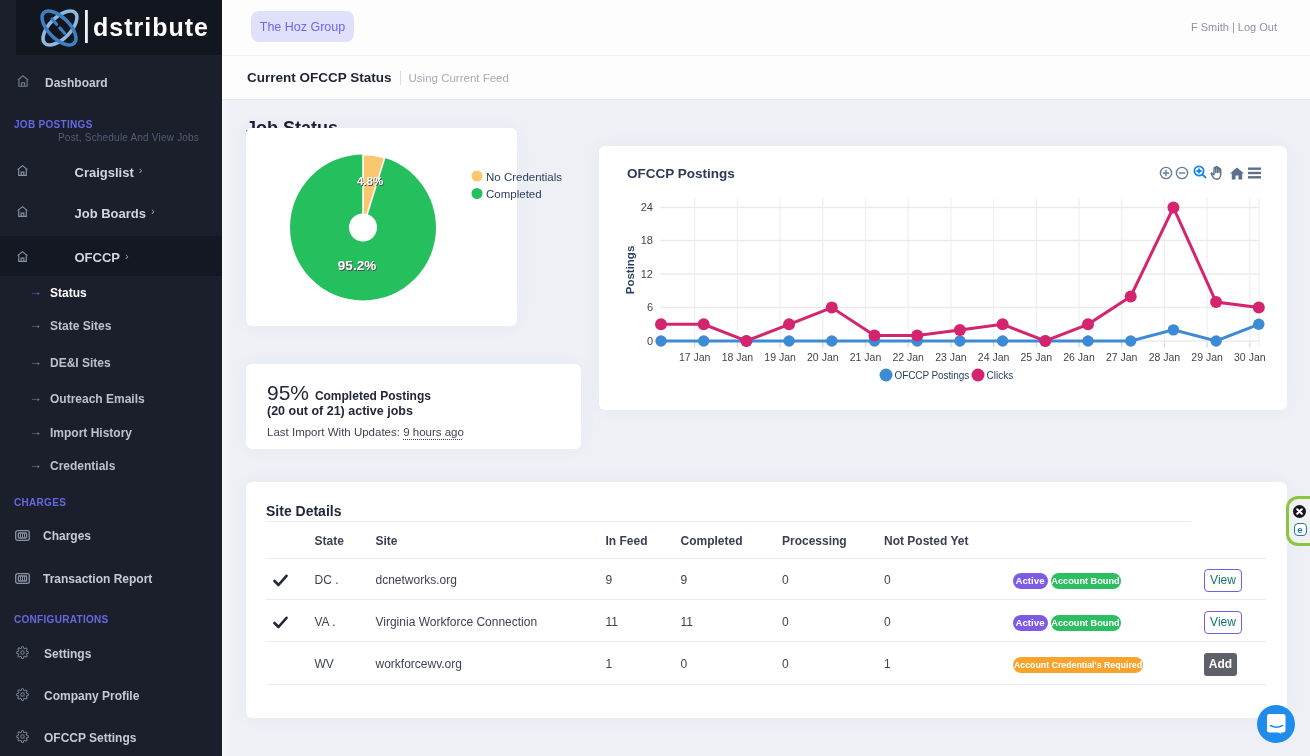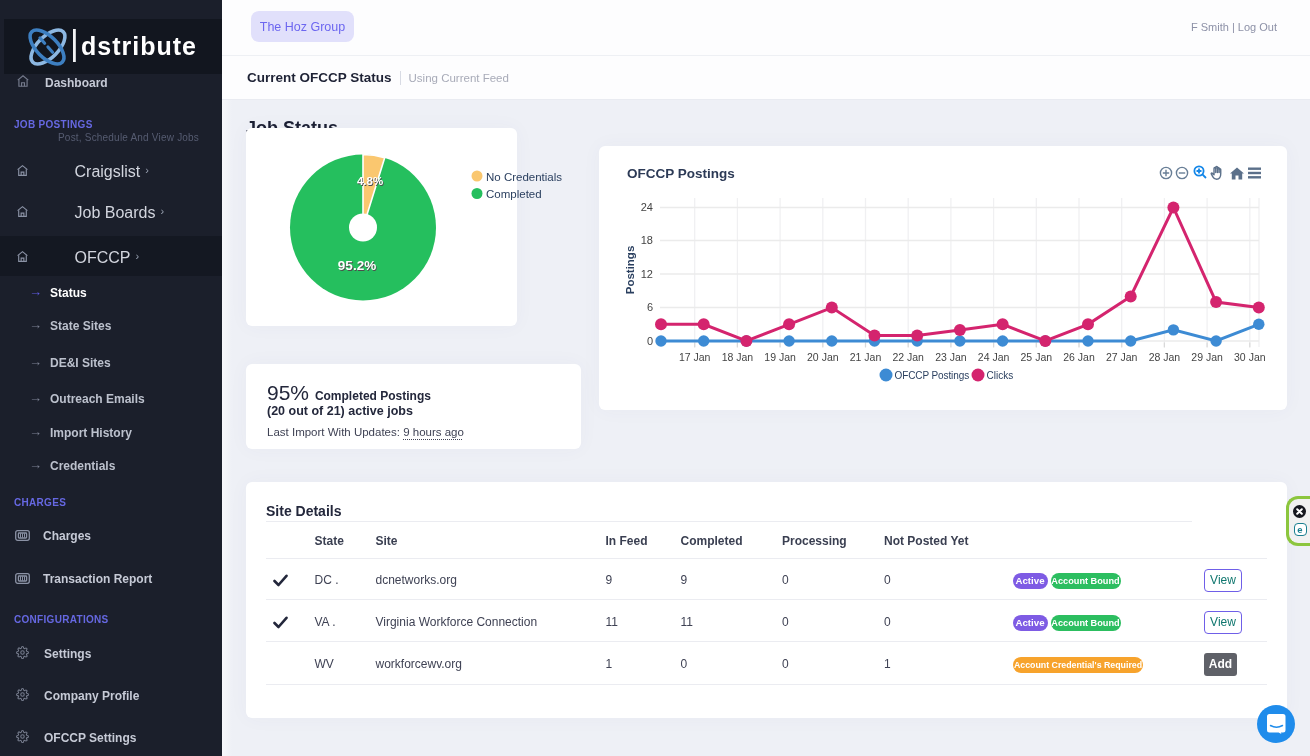--- a/index.html
+++ b/index.html
@@ -2,25 +2,25 @@
 <html><head>
 <meta charset="utf-8">
 <style>
 * { margin:0; padding:0; box-sizing:border-box; }
 html,body { width:1310px; height:756px; overflow:hidden; font-family:"Liberation Sans", sans-serif; }
 body { position:relative; background:#eef0f6; }
 .abs { position:absolute; }
 
 
 #aside { position:absolute; left:0; top:0; width:222px; height:756px; background:#1b1f2b; }
-#logo { position:absolute; left:4px; top:0; width:242px; height:55px; background:#12161f;margin-top:19px; }
+#logo { position:absolute; left:16px; top:0; width:242px; height:55px; background:#12161f; }
 .srow { position:absolute; left:0; width:218px; display:flex; align-items:center; }
 .slabel { color:#6668e2; font-size:10px; font-weight:bold; letter-spacing:0.3px; padding-left:14px; }
 .ssub { color:#565c71; font-size:10px; letter-spacing:0.2px; padding-left:14px; }
-.mitem { color:#d2d5de; font-size:16px; font-weight:normal;padding-left:39px; }
+.mitem { color:#d2d5de; font-size:13px; font-weight:bold;padding-left:39px; }
 .mitem-g { color:#c6cad6; font-size:12px; font-weight:bold; }
 .chev { color:#98a0b0; font-size:11px; margin-left:5px; margin-top:-4px; }
 .subitem { color:#bcc1cd; font-size:12px; font-weight:bold; }
 .subarrow { color:#7c8294; font-size:13px; width:12px; margin-top:-3px; }
 #ofccp-row { position:absolute; left:0; top:236px; width:222px; height:40px; background:#141822; }
 
 
 #topbar { position:absolute; left:222px; top:0; width:1088px; height:56px; background:#fdfdfe; border-bottom:1px solid #eef0f4; }
 #pill { position:absolute; left:29px; top:11px; width:103px; height:31px; background:#e1e0fb; border-radius:8px; color:#6c66f0; font-size:12.5px; display:flex; align-items:center; justify-content:center; }
 #user { position:absolute; right:33px; top:21px; color:#8d91a7; font-size:11px; }

